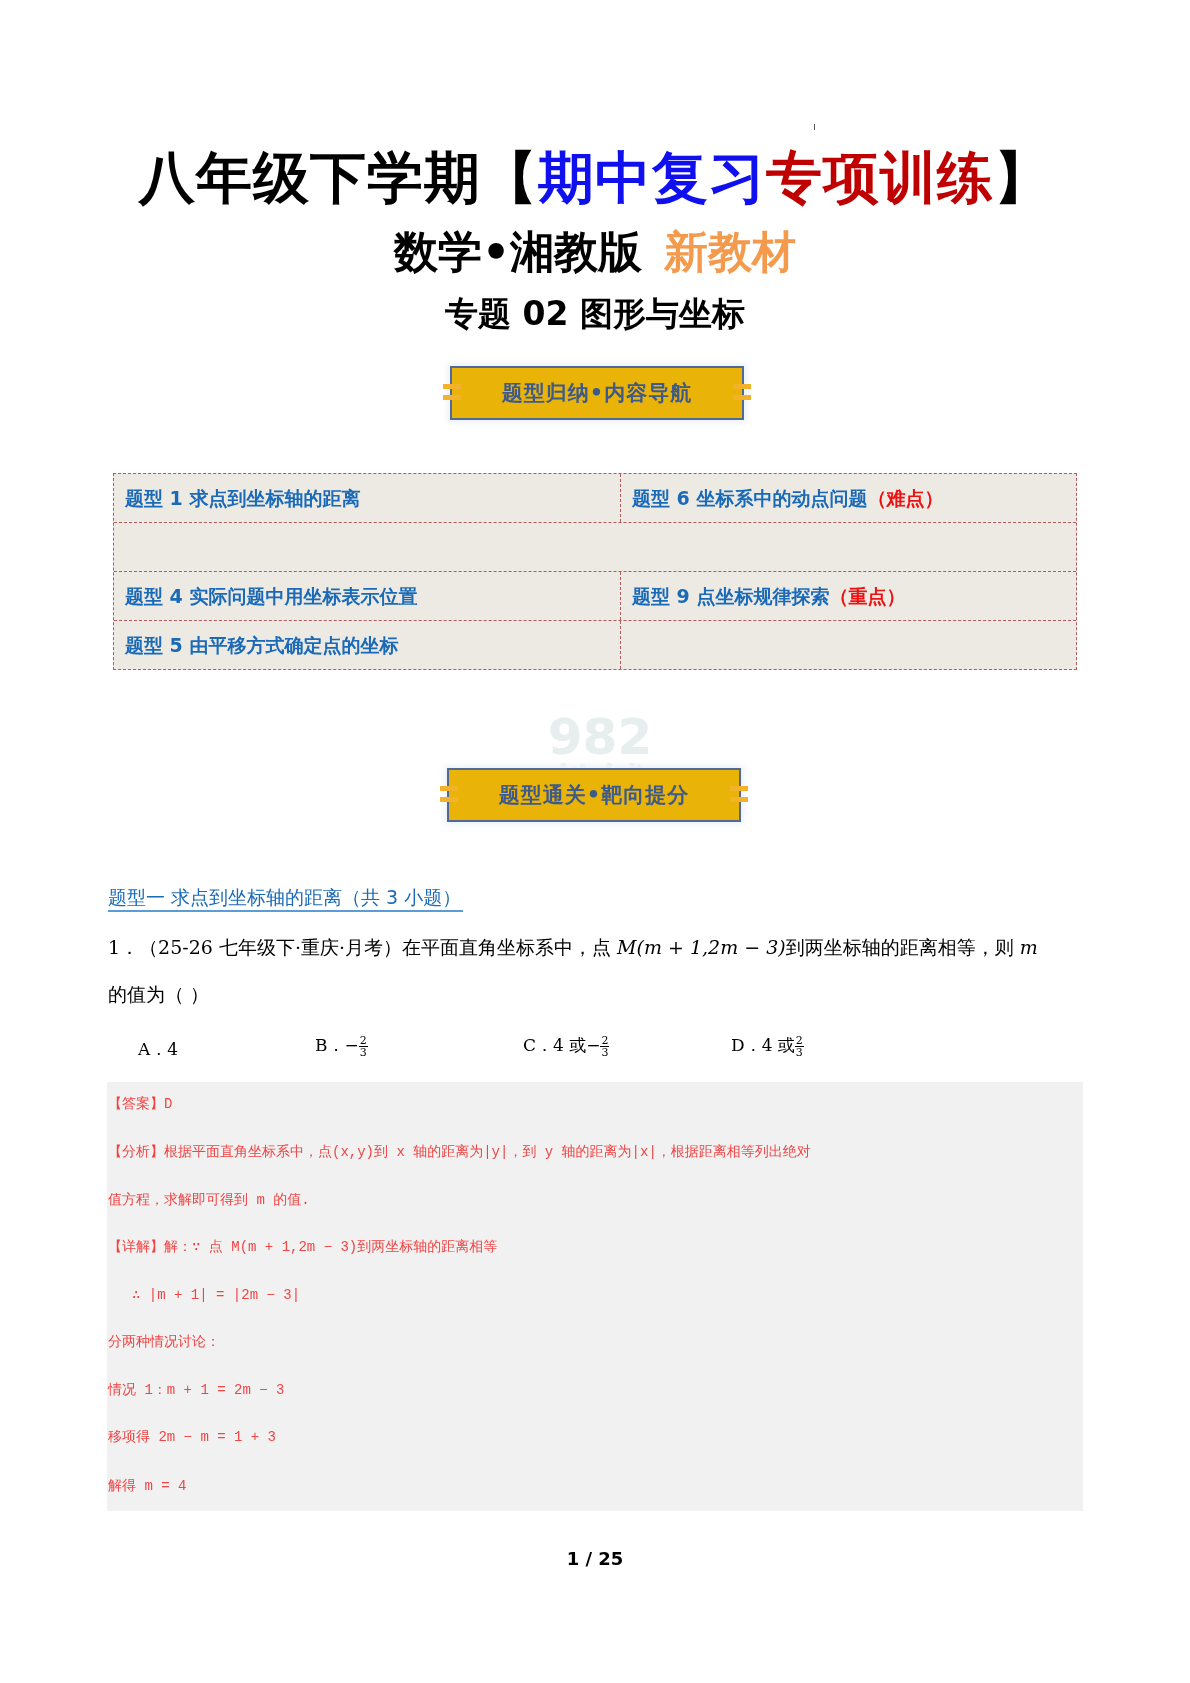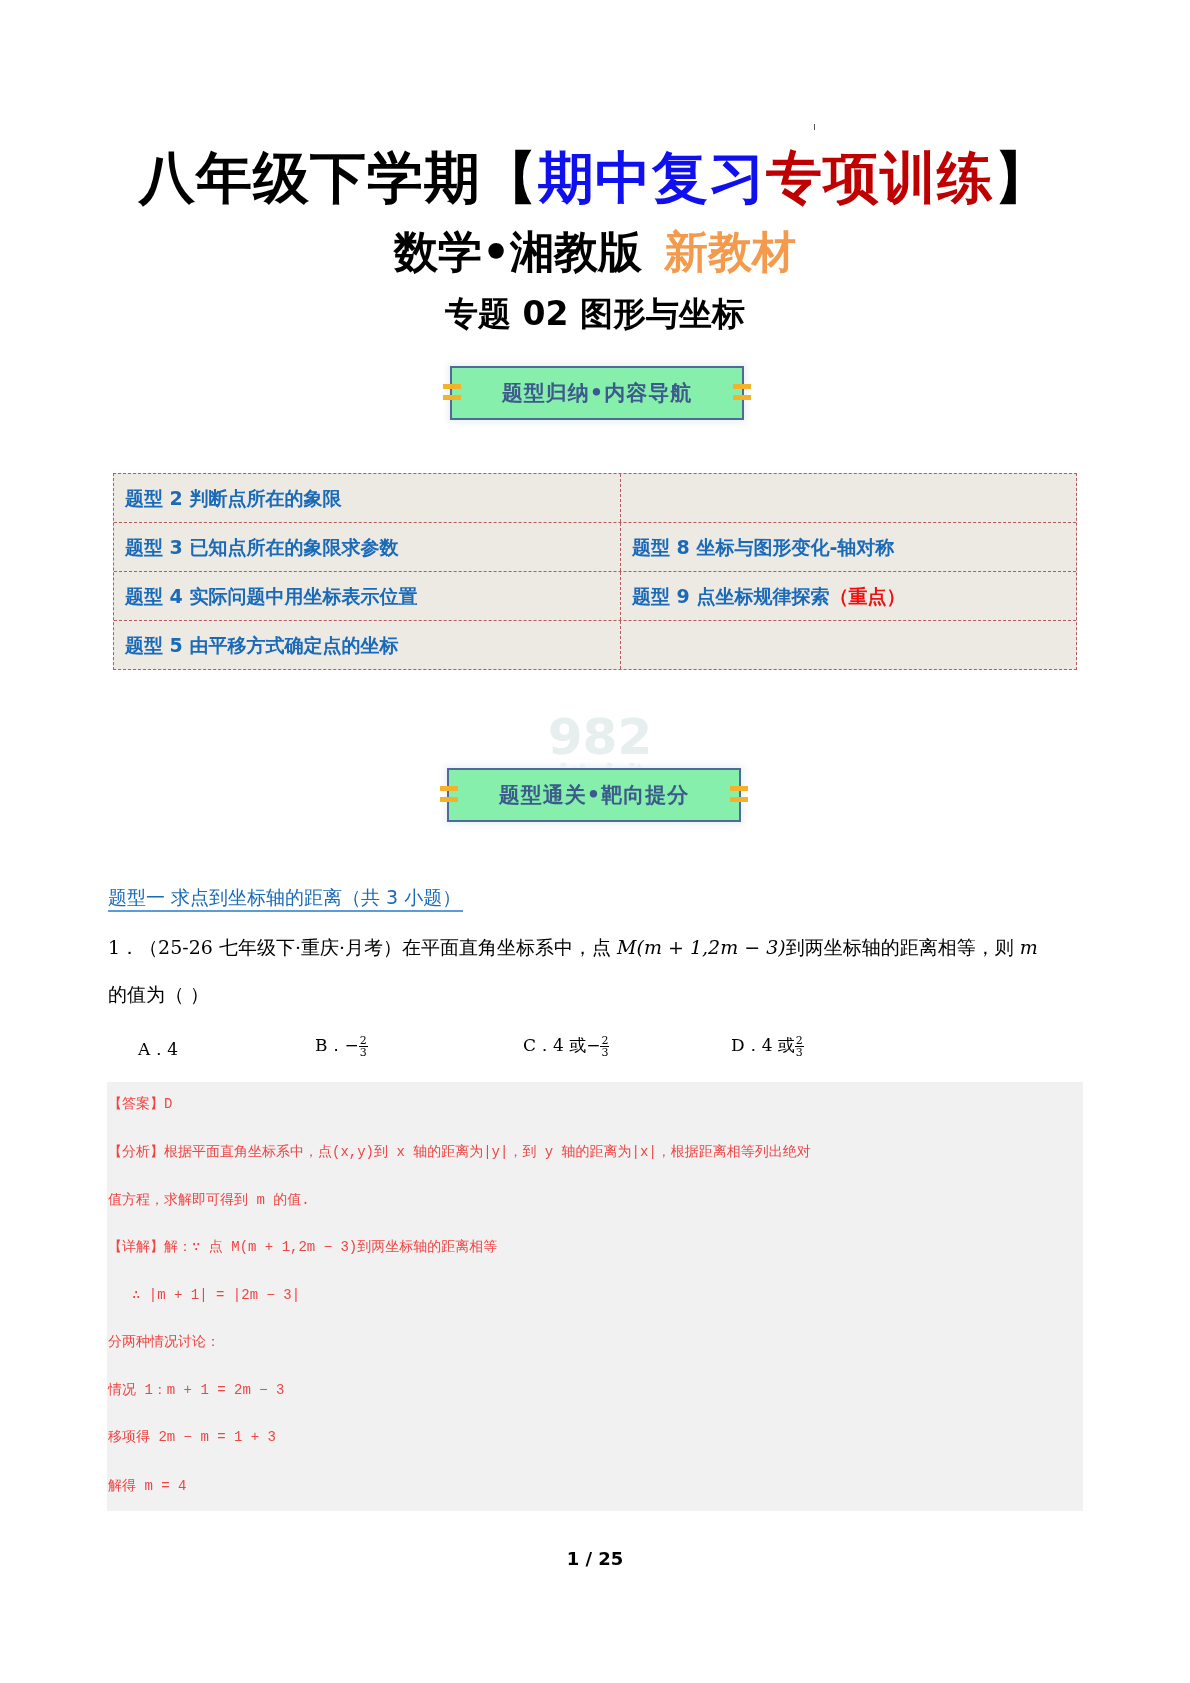--- a/index.html
+++ b/index.html
@@ -12,21 +12,21 @@
 
   .title { top: 148px; font-size: 56px; font-weight: bold; letter-spacing: 1px; line-height: 60px; white-space: nowrap; }
   .t-blue { color: #1010ee; }
   .t-red { color: #c00000; }
 
   .subtitle { top: 226px; font-size: 44px; font-weight: bold; line-height: 52px; white-space: nowrap; }
   .t-orange { color: #f39a4c; }
 
   .topic { top: 294px; font-size: 33px; font-weight: bold; line-height: 40px; white-space: nowrap; }
 
-  .banner { width: 290px; height: 50px; border: 2px solid #4f6a95; background: #86efac;
+  .banner { width: 290px; height: 50px; border: 2px solid #4f6a95; background: #eab308;
             box-shadow: 0 0 6px 3px #eef2f6; }
   .banner .label { position: absolute; left: 0; right: 0; top: 0; height: 50px; line-height: 50px;
                    text-align: center; font-size: 21px; font-weight: bold; color: #3d5a8c; letter-spacing: 1px; }
   .banner .bar { position: absolute; width: 18px; height: 5px; background: #f4b12a; }
 
   .toc { left: 113px; top: 473px; width: 962px; border: 1px dashed #b45b5b; background: #edeae3; }
   .toc-row { display: flex; height: 48px; border-bottom: 1px dashed #b45b5b; }
   .toc-row:last-child { border-bottom: none; }
   .toc-cell { height: 48px; line-height: 48px; font-size: 19px; font-weight: bold; color: #1a6ab8; white-space: nowrap; padding-left: 11px; box-sizing: border-box; }
   .toc-cell.left { width: 507px; border-right: 1px dashed #b45b5b; }
@@ -68,25 +68,24 @@
 <div class="abs banner" style="left:450px; top:366px;">
   <div class="bar" style="left:-9px; top:16px;"></div>
   <div class="bar" style="left:-9px; top:27px;"></div>
   <div class="bar" style="right:-9px; top:16px;"></div>
   <div class="bar" style="right:-9px; top:27px;"></div>
   <div class="label">题型归纳•内容导航</div>
 </div>
 
 <div class="abs toc">
   <div class="toc-row">
-    <div class="toc-cell left"><span>题型 2  判断点所在的象限</span><span class="tag"></span></div>
+    <div class="toc-cell left"><span>题型 1  求点到坐标轴的距离</span><span class="tag"></span></div>
+    <div class="toc-cell right"><span>题型 6  坐标系中的动点问题</span><span class="tag">（难点）</span></div>
   </div>
   <div class="toc-row">
-    <div class="toc-cell left"><span>题型 3  已知点所在的象限求参数</span><span class="tag"></span></div>
-    <div class="toc-cell right"><span>题型 8  坐标与图形变化-轴对称</span><span class="tag"></span></div>
   </div>
   <div class="toc-row">
     <div class="toc-cell left"><span>题型 4  实际问题中用坐标表示位置</span><span class="tag"></span></div>
     <div class="toc-cell right"><span>题型 9  点坐标规律探索</span><span class="tag">（重点）</span></div>
   </div>
   <div class="toc-row">
     <div class="toc-cell left"><span>题型 5  由平移方式确定点的坐标</span><span class="tag"></span></div>
     <div class="toc-cell right"><span></span></div>
   </div>
 </div>

